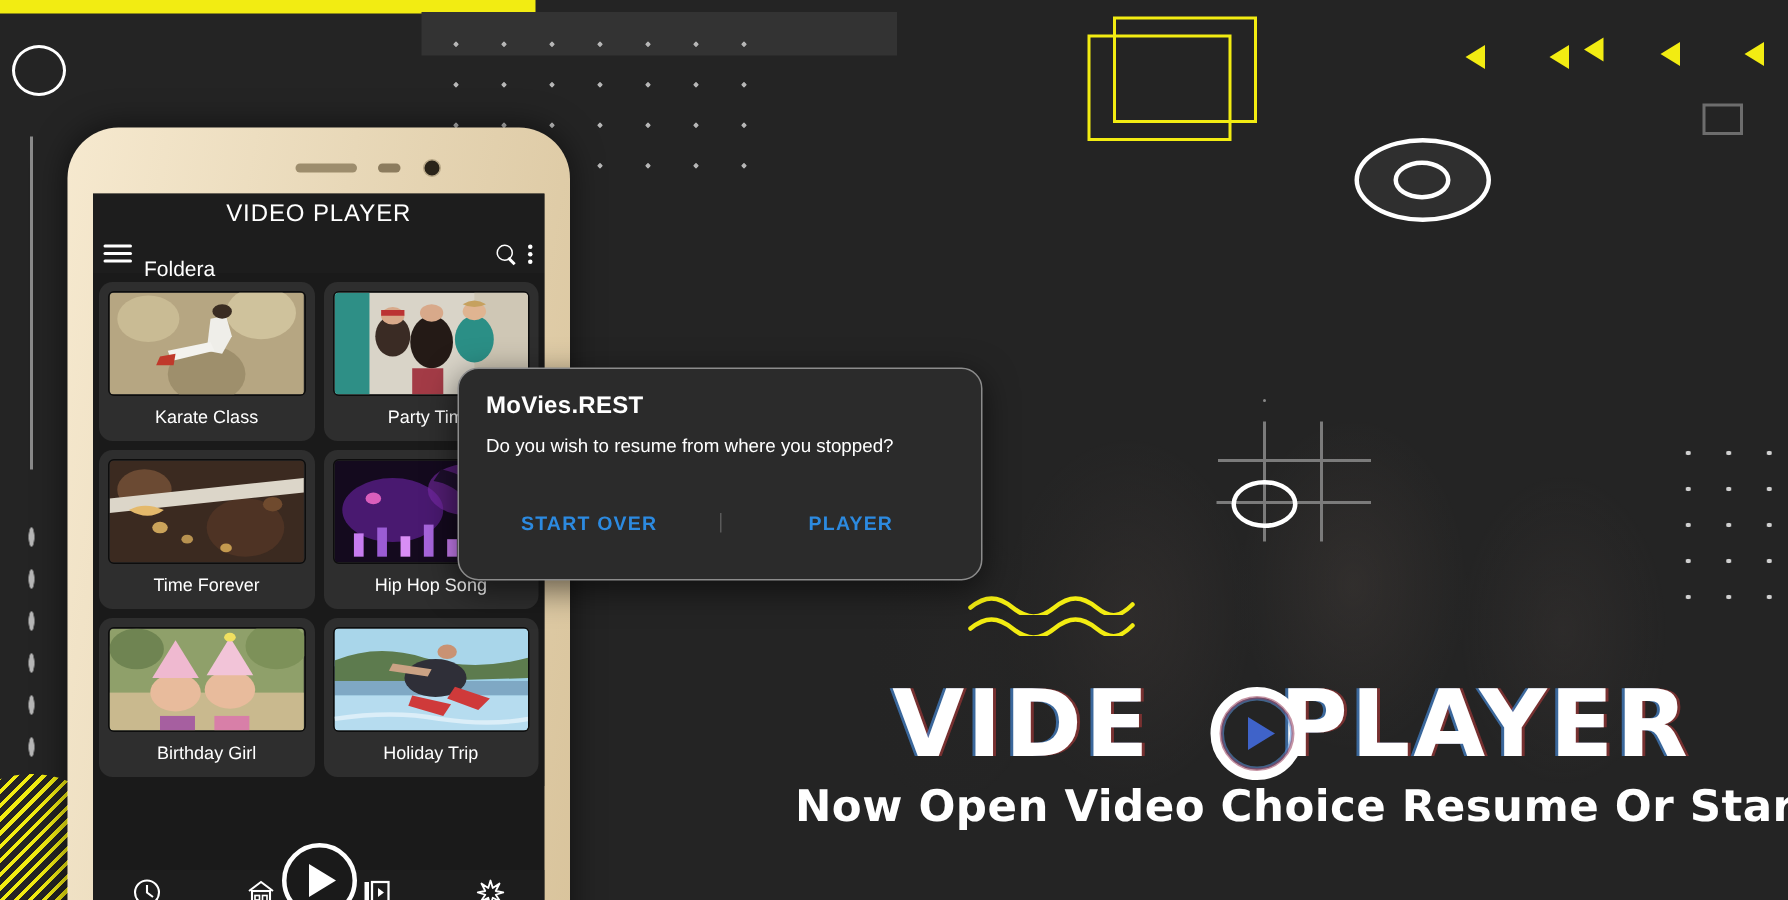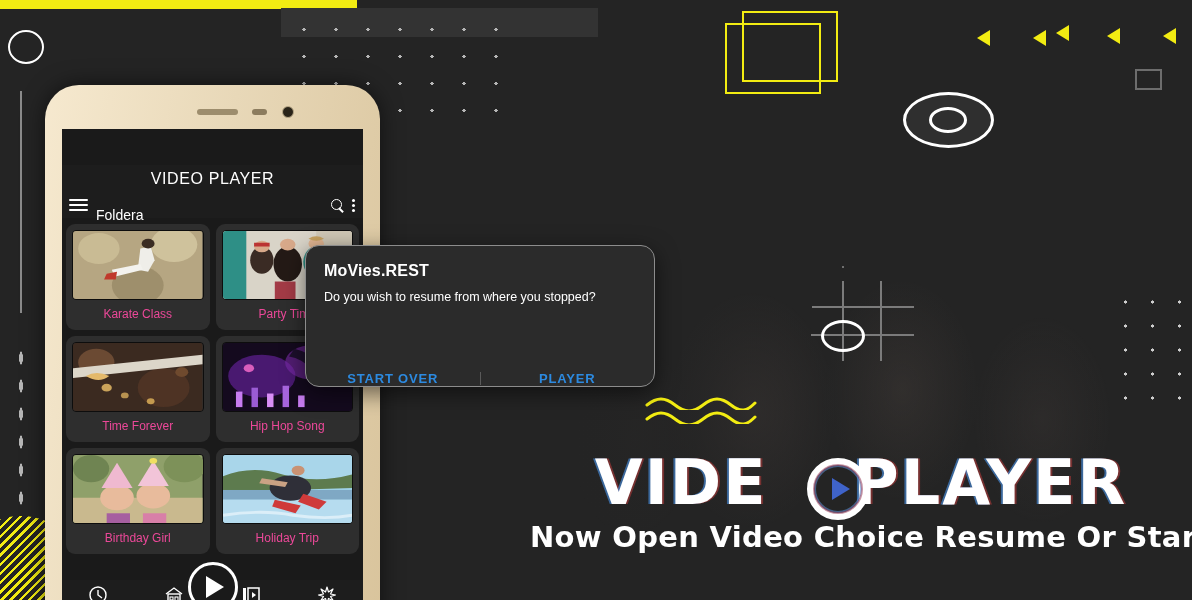--- a/index.html
+++ b/index.html
@@ -213,21 +213,20 @@
     overflow: hidden;
   }
 
   .app-title {
     height: 27px;
     display: flex; align-items: center; justify-content: center;
     color: #ffffff;
     font-size: 16px;
     letter-spacing: .6px;
     background: #1d1d1d;
-    margin-top: 36px;
   }
 
   .app-bar {
     height: 26px;
     display: flex; align-items: center;
     padding: 0 8px 0 7px;
     background: #1d1d1d;
     position: relative;
   }
   .hamburger { width: 19px; display: flex; flex-direction: column; gap: 3px; }
@@ -263,21 +262,21 @@
   }
   .thumb {
     width: 100%; height: 70px;
     border-radius: 4px;
     border: 1.5px solid #0d0d0d;
     overflow: hidden;
     position: relative;
   }
   .thumb svg { display: block; width: 100%; height: 100%; }
   .card-label {
-    color: #ec4899;
+    color: #ffffff;
     font-size: 12px;
     margin-top: 7px;
     white-space: nowrap;
     overflow: hidden;
   }
 
   .bottom-nav {
     position: absolute;
     left: 0; bottom: 0;
     width: 301px; height: 45px;
@@ -335,21 +334,21 @@
   .dlg-check { display: flex; align-items: center; gap: 8px; margin-top: 14px; }
   .checkbox {
     width: 12px; height: 12px;
     border: 1.6px solid #cfcfcf;
     border-radius: 1px;
     background: transparent;
   }
   .dlg-check-label { color: #e6e6e6; font-size: 11.5px; font-weight: bold; }
   .dlg-actions {
     position: absolute;
-    left: 0; bottom: 0;
+    left: 0; bottom: 30px;
     width: 100%;
     display: flex; align-items: center;
   }
   .dlg-btn {
     flex: 1;
     text-align: center;
     color: #2c8ae0;
     font-size: 13px;
     font-weight: bold;
     letter-spacing: .8px;

